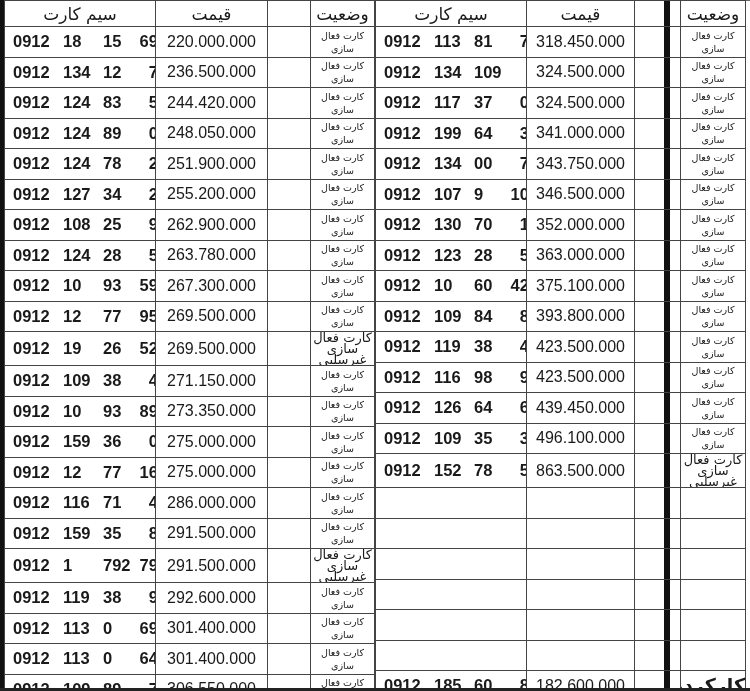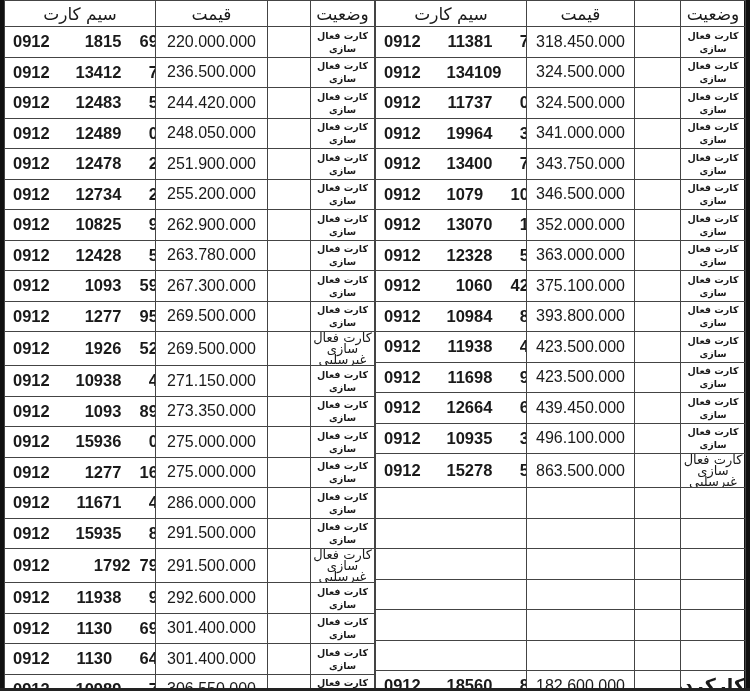--- a/index.html
+++ b/index.html
@@ -1,31 +1,31 @@
 <!DOCTYPE html>
 <html><head>
   <meta charset="utf-8">
   <style>
     html, body { margin: 0; padding: 0; background: #ffffff; }
     body { width: 750px; height: 691px; overflow: hidden; position: relative; font-family: "DejaVu Sans", sans-serif; color: #1a1a1a; }
-    .sheet { position: absolute; left: 0; top: 0; width: 750px; height: 691px; }
+    .sheet { position: absolute; left: 0; top: 0; width: 670px; height: 691px; }
     .tbl { position: absolute; top: 0; border-collapse: collapse; table-layout: fixed; }
     .tbl td, .tbl th { border: 1px solid #444; padding: 0; text-align: center; vertical-align: middle; overflow: hidden; white-space: nowrap; }
     .tbl th { height: 25px; font-weight: normal; font-size: 17px; font-family: "DejaVu Sans", sans-serif; }
     .tbl td { height: 29.5px; }
     .left { left: 4px; width: 370px; }
     .right { left: 375px; width: 370px; }
     .sim { font-family: "Liberation Sans", sans-serif; font-weight: bold; font-size: 16.5px; text-align: left !important; padding-left: 8px !important; word-spacing: 0; }
     .sim span { display: inline-block; }
     .sim .p0 { width: 50px; }
-    .sim .p1 { width: 40px; text-align: right; }
+    .sim .p1 { width: 40px; text-align: left; }
     .sim .p2 { width: 34px; }
     .sim .p3 { width: 30px; text-align: right; }
     .price { font-family: "Liberation Sans", sans-serif; font-size: 16px; margin-top: 44px; }
-    .status { font-size: 9.5px; line-height: 13px; white-space: normal !important; font-weight: bold; }
+    .status { font-size: 9.5px; line-height: 13px; white-space: normal !important; font-weight: normal; }
     .status.small { font-size: 13px; line-height: 11px; font-weight: normal; }
     .status.big { font-size: 19px; font-weight: bold; }
     .leftbar { position: absolute; left: 0; top: 0; width: 4px; height: 691px; background: #111; }
     .rightbar { position: absolute; right: 0; top: 0; width: 6px; height: 691px; background: #111; }
     .bottombar { position: absolute; left: 0; bottom: 0; width: 750px; height: 3px; background: #222; }
     .toprule { position: absolute; left: 0; top: 0; width: 750px; height: 1px; background: #666; }
   </style>
 </head>
 <body>
 

